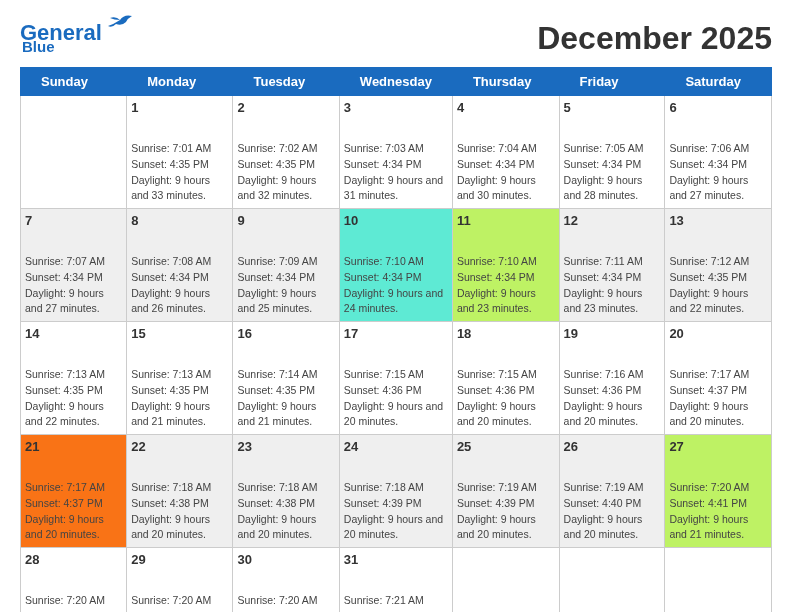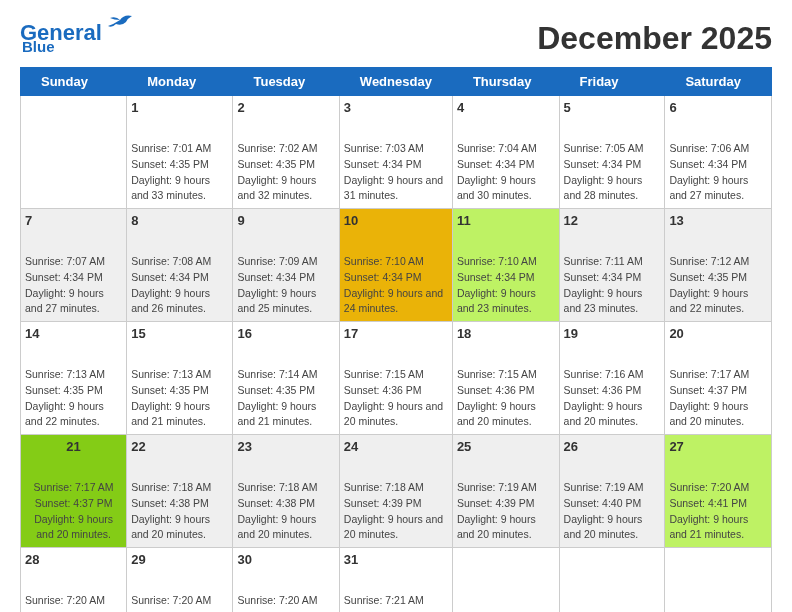--- a/index.html
+++ b/index.html
@@ -142,21 +142,21 @@
           <div class="day-info">Sunrise: 7:07 AM<br>Sunset: 4:34 PM<br>Daylight: 9 hours and 27 minutes.</div>
         </td>
         <td style="background: rgb(239, 239, 239);">
           <span class="day-num">8</span>
           <div class="day-info">Sunrise: 7:08 AM<br>Sunset: 4:34 PM<br>Daylight: 9 hours and 26 minutes.</div>
         </td>
         <td style="background: rgb(239, 239, 239);">
           <span class="day-num">9</span>
           <div class="day-info">Sunrise: 7:09 AM<br>Sunset: 4:34 PM<br>Daylight: 9 hours and 25 minutes.</div>
         </td>
-        <td style="background: #eab308;">
+        <td style="background: #5eead4;">
           <span class="day-num">10</span>
           <div class="day-info">Sunrise: 7:10 AM<br>Sunset: 4:34 PM<br>Daylight: 9 hours and 24 minutes.</div>
         </td>
         <td style="background: #bef264;">
           <span class="day-num">11</span>
           <div class="day-info">Sunrise: 7:10 AM<br>Sunset: 4:34 PM<br>Daylight: 9 hours and 23 minutes.</div>
         </td>
         <td style="background: rgb(239, 239, 239);">
           <span class="day-num">12</span>
           <div class="day-info">Sunrise: 7:11 AM<br>Sunset: 4:34 PM<br>Daylight: 9 hours and 23 minutes.</div>
@@ -190,21 +190,21 @@
         <td>
           <span class="day-num">19</span>
           <div class="day-info">Sunrise: 7:16 AM<br>Sunset: 4:36 PM<br>Daylight: 9 hours and 20 minutes.</div>
         </td>
         <td>
           <span class="day-num">20</span>
           <div class="day-info">Sunrise: 7:17 AM<br>Sunset: 4:37 PM<br>Daylight: 9 hours and 20 minutes.</div>
         </td>
       </tr>
       <tr style="background: rgb(239, 239, 239);">
-        <td style="background: #84cc16; text-align: center;">
+        <td style="background: #f97316;">
           <span class="day-num">21</span>
           <div class="day-info">Sunrise: 7:17 AM<br>Sunset: 4:37 PM<br>Daylight: 9 hours and 20 minutes.</div>
         </td>
         <td style="background: rgb(239, 239, 239);">
           <span class="day-num">22</span>
           <div class="day-info">Sunrise: 7:18 AM<br>Sunset: 4:38 PM<br>Daylight: 9 hours and 20 minutes.</div>
         </td>
         <td style="background: rgb(239, 239, 239);">
           <span class="day-num">23</span>
           <div class="day-info">Sunrise: 7:18 AM<br>Sunset: 4:38 PM<br>Daylight: 9 hours and 20 minutes.</div>

